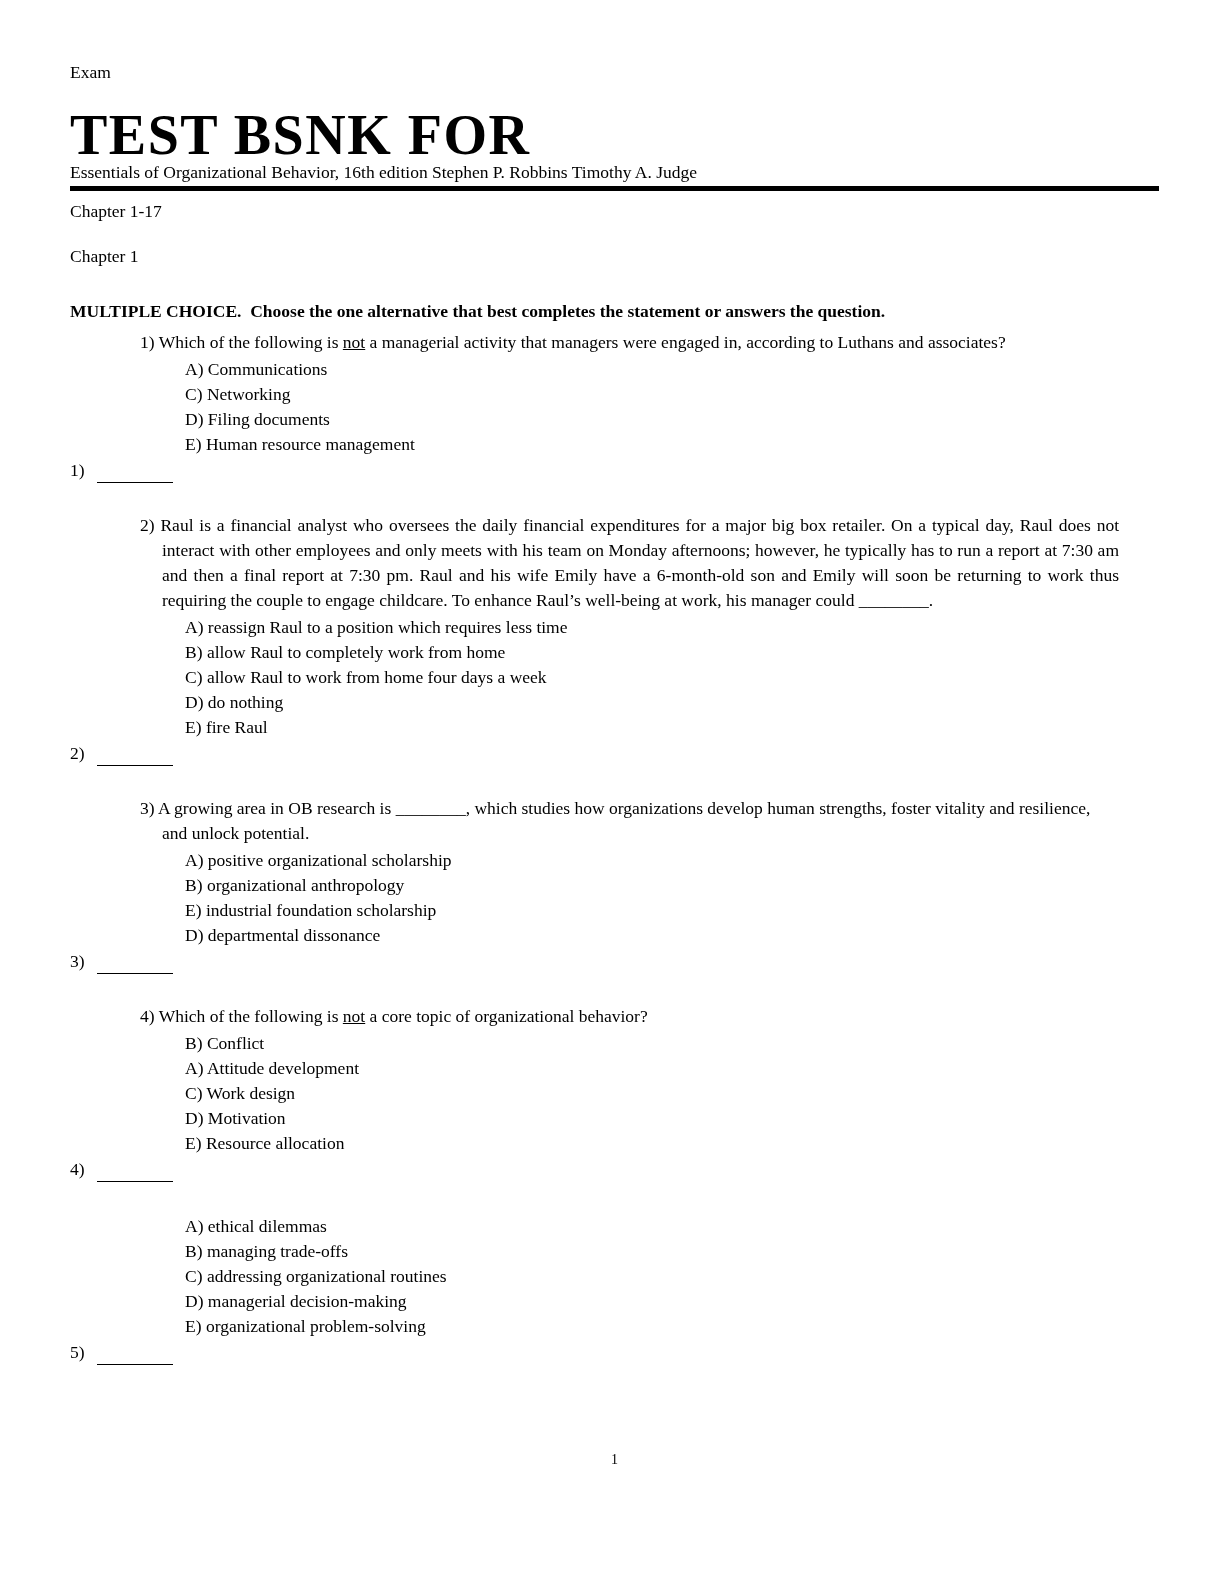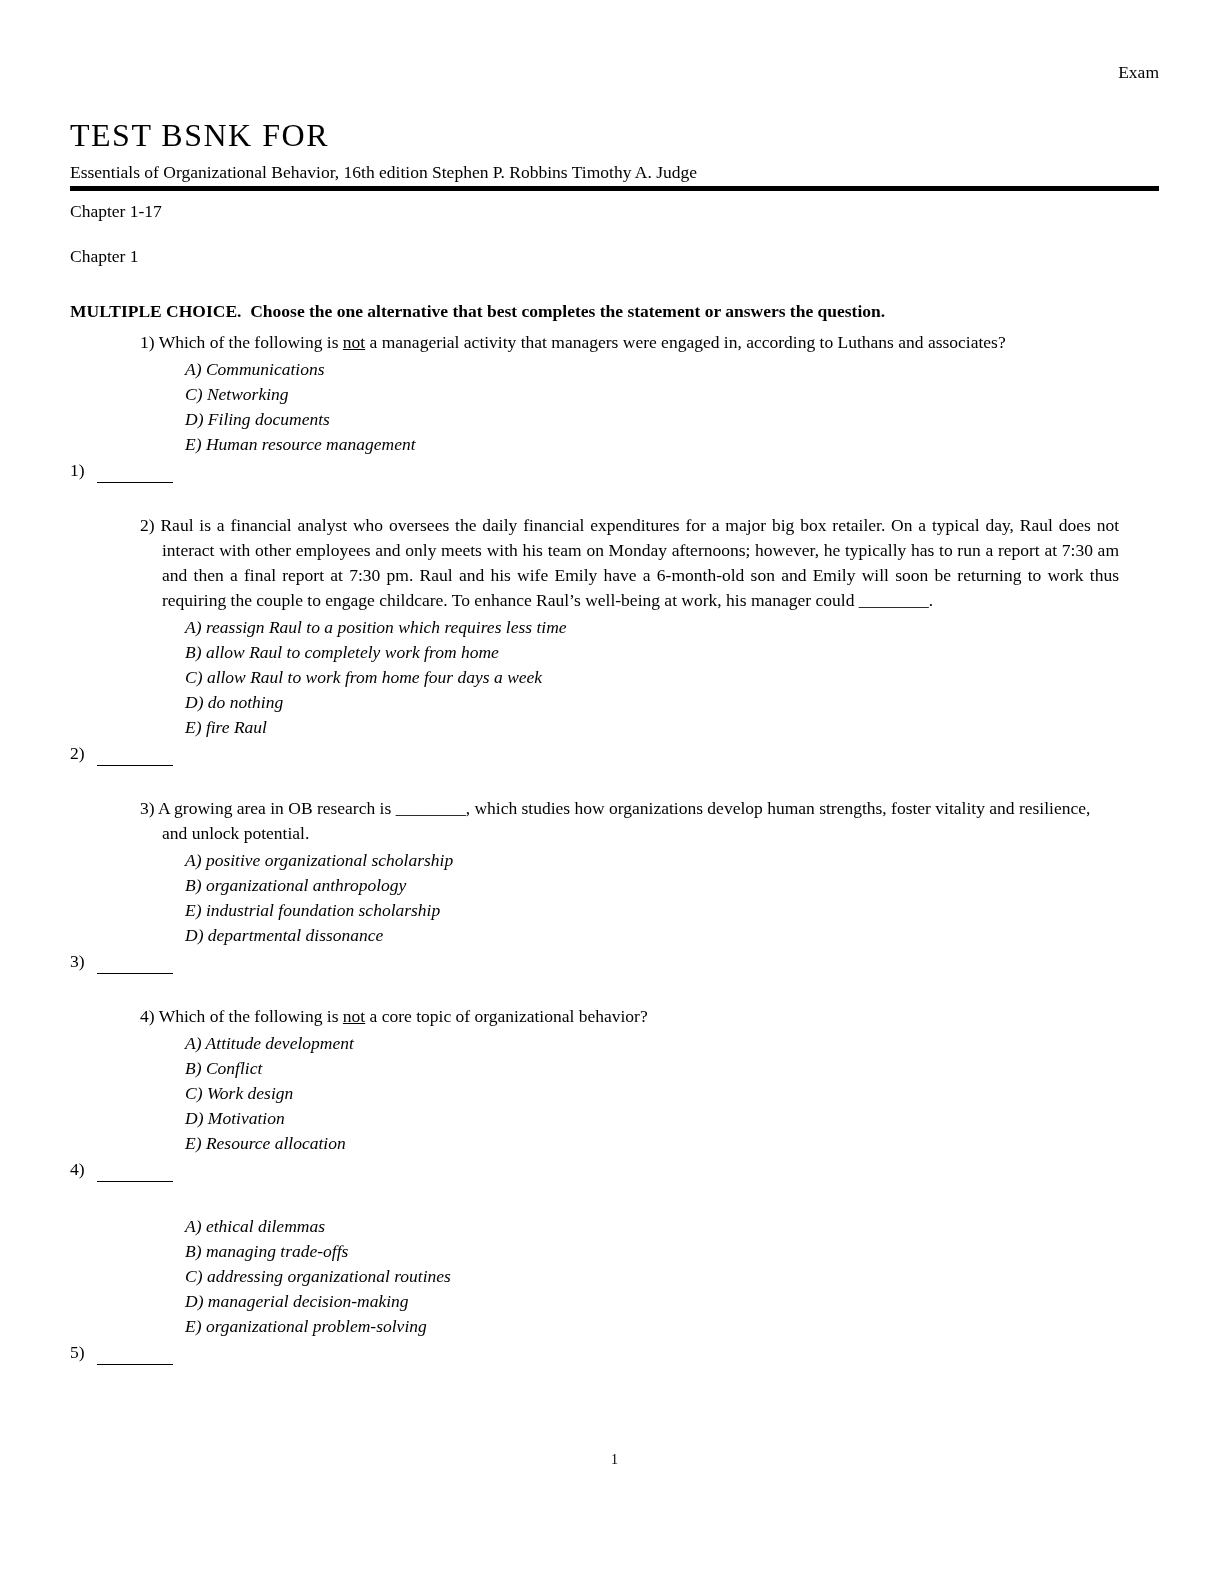--- a/index.html
+++ b/index.html
@@ -9,48 +9,48 @@
     background: #ffffff;
     color: #000000;
     font-family: "Liberation Serif", "DejaVu Serif", serif;
     font-size: 17.5px;
     line-height: 25px;
     position: relative;
     overflow: hidden;
   }
   .page { padding: 60px 70px 0 70px; }
 
-  .exam { margin-bottom: 27px; text-align: right; }
+  .exam { margin-bottom: 27px; }
   .name-row { margin-bottom: 46px; white-space: nowrap; }
   .name-line {
     display: inline-block;
     width: 358px;
     height: 1.05em;
     border-bottom: 2px solid #000;
     vertical-align: bottom;
   }
 
   .doc-title {
-    font-size: 32px;
+    font-size: 56px;
     line-height: 46px;
-    font-weight: normal;
+    font-weight: bold;
     letter-spacing: 1.5px;
     margin-bottom: 2px;
   }
   .doc-subtitle { margin-bottom: 1px; }
   .rule { border-top: 5px solid #000; height: 0; }
   .chapter-range { padding-top: 8px; margin-bottom: 20px; }
   .chapter { margin-bottom: 30px; }
   .instructions { font-weight: bold; margin-bottom: 6px; }
 
   .question { display: flex; align-items: flex-start; margin-bottom: 30px; flex-direction: column; }
   .q-main { flex: 1 1 auto; padding-left: 70px; padding-right: 40px; min-width: 0; }
   .q-text { padding-left: 22px; text-indent: -22px; }
   .q-text.justify { text-align: justify; }
-  .choices { padding-left: 45px; padding-top: 2px; font-style: italic; }
+  .choices { padding-left: 45px; padding-top: 2px; }
   .choice { line-height: 25px; }
   .answer { width: 124px; flex: 0 0 auto; white-space: nowrap; padding-top: 1px; }
   .ans-line {
     display: inline-block;
     width: 76px;
     height: 1.05em;
     border-bottom: 1.5px solid #000;
     margin-left: 12px;
     vertical-align: bottom;
   }
@@ -124,22 +124,22 @@
     </div>
     <div class="answer">
       <span>3)</span><span class="ans-line"></span>
     </div>
   </div>
 
   <div class="question">
     <div class="q-main">
       <div class="q-text"><span>4)</span> <span>Which of the following is </span><span class="u">not</span><span> a core topic of organizational behavior?</span></div>
       <div class="choices">
+        <div class="choice">B) Conflict</div>
         <div class="choice">A) Attitude development</div>
-        <div class="choice">B) Conflict</div>
         <div class="choice">C) Work design</div>
         <div class="choice">D) Motivation</div>
         <div class="choice">E) Resource allocation</div>
       </div>
     </div>
     <div class="answer">
       <span>4)</span><span class="ans-line"></span>
     </div>
   </div>
 

